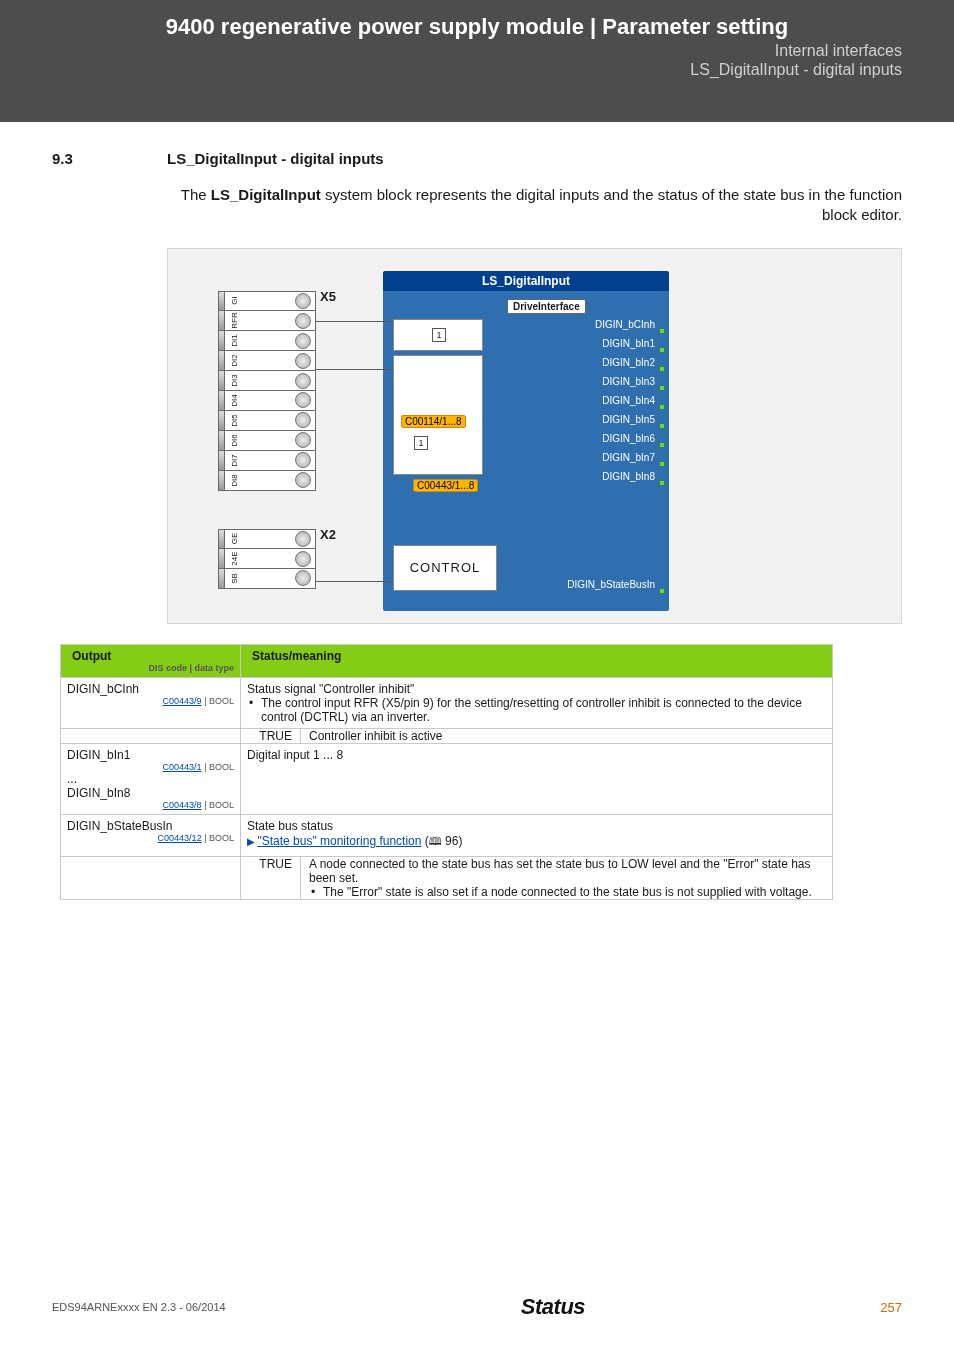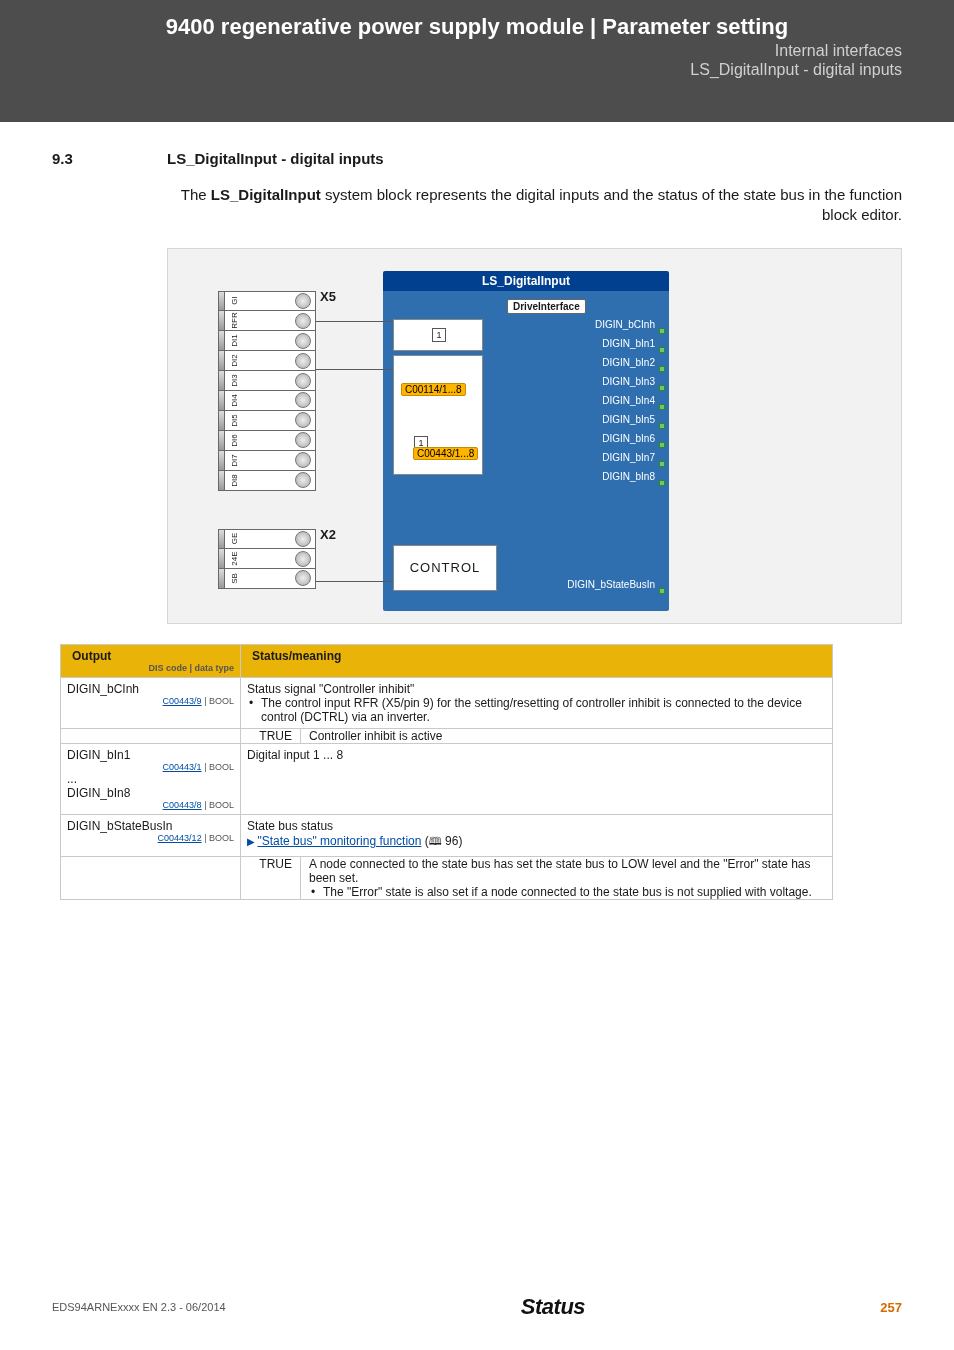--- a/index.html
+++ b/index.html
@@ -162,20 +162,21 @@
     line-height: 12px;
   }
   .param-tag {
     position: absolute;
     font-size: 10px;
     background: #ffb400;
     border: 1px solid #c98c00;
     padding: 0 3px;
     border-radius: 2px;
     color: #000;
+    margin-top: 32px;
   }
   .out-label {
     position: absolute;
     right: 14px;
     font-size: 10px;
     color: #fff;
   }
   .out-port {
     position: absolute;
     right: 4px;
@@ -196,21 +197,21 @@
     border-collapse: collapse;
     font-size: 12px;
   }
   .out-table th, .out-table td {
     border: 1px solid #c9c9c9;
     padding: 4px 6px;
     vertical-align: top;
     text-align: left;
   }
   .out-table th {
-    background: #eab308;
+    background: #84cc16;
     font-weight: 700;
     padding-left: 11px;
   }
   .dis-hint {
     font-size: 9px;
     color: #555;
     text-align: right;
     display: block;
   }
   .link { color: #004da6; text-decoration: underline; }
@@ -239,21 +240,21 @@
     color: #555;
   }
   .footer-logo {
     font-family: Arial, sans-serif;
     font-weight: 900;
     font-size: 22px;
     color: #111;
     font-style: italic;
     letter-spacing: -0.5px;
   }
-  .footer-page { color:#d66a00; font-weight:700; font-size:13px;}
+  .footer-page { color:#d66a00; font-weight:400; font-size:13px;}
 </style>
 </head>
 <body>
 
 <div class="header-band">
   <div class="header-title">9400 regenerative power supply module | Parameter setting</div>
   <div class="header-sub1">Internal interfaces</div>
   <div class="header-sub2">LS_DigitalInput - digital inputs</div>
 </div>
 

